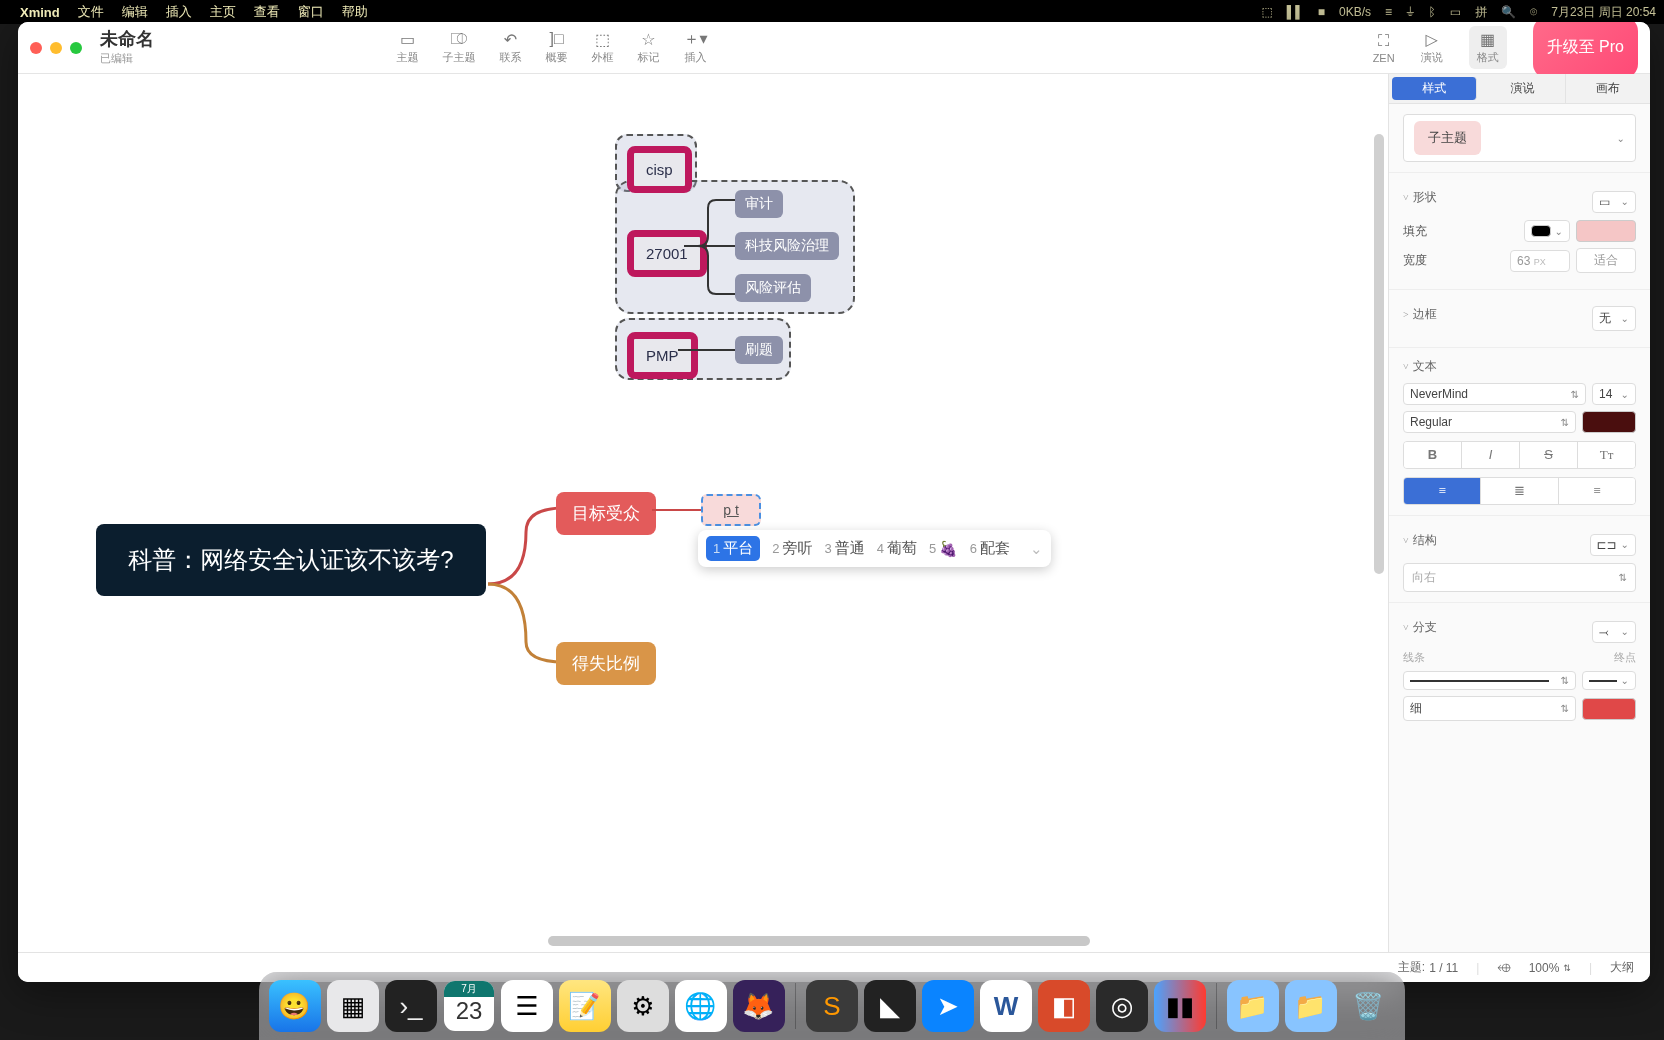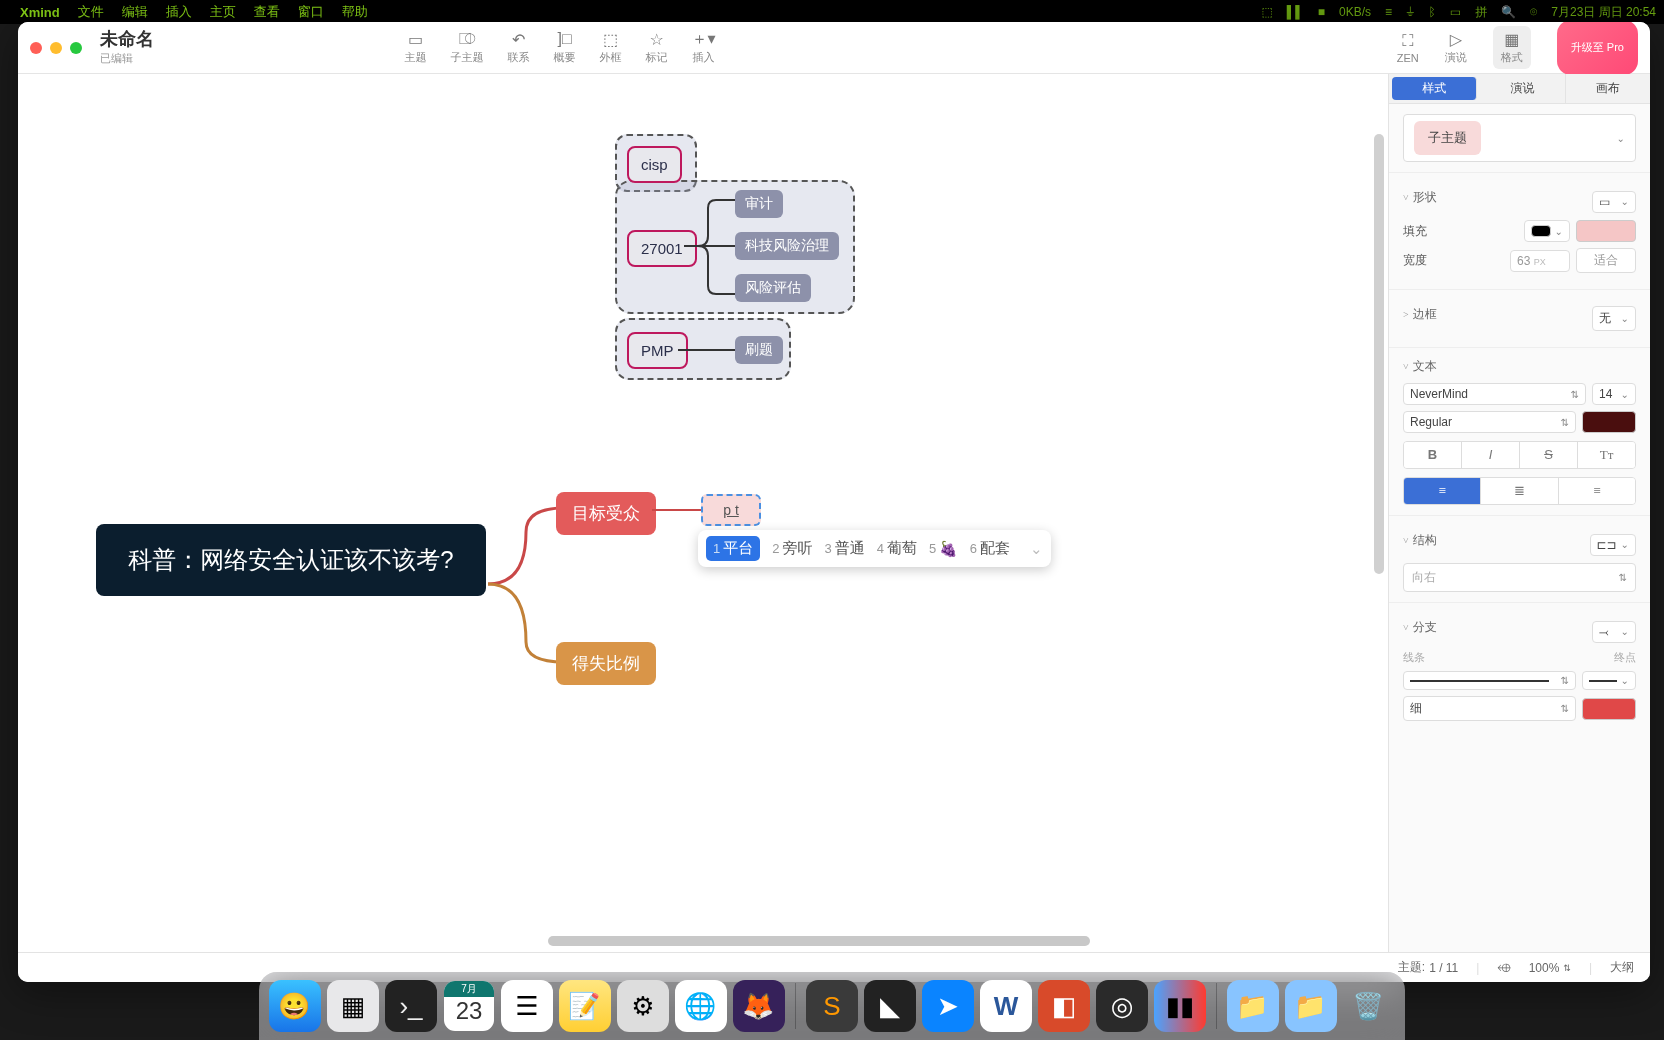--- a/index.html
+++ b/index.html
@@ -1,19 +1,19 @@
 <!DOCTYPE html>
 <html><head>
   <meta charset="utf-8">
   <style>
     * { margin: 0; padding: 0; box-sizing: border-box; font-family: -apple-system, "Helvetica Neue", Arial, sans-serif; }
     body { width: 1664px; height: 1040px; background: #1a1a1a; overflow: hidden; position: relative; }
     
     
-    .mac-menubar { position: absolute; top: 0; left: 0; right: 0; height: 24px; background: #000; display: flex; align-items: center; color: #84cc16; font-size: 13px; padding: 0 8px; }
+    .mac-menubar { position: absolute; top: 0; left: 0; right: 0; height: 24px; background: #000; display: flex; align-items: center; color: #fef9c3; font-size: 13px; padding: 0 8px; }
     .mac-menubar .apple { font-size: 14px; margin-right: 12px; }
     .mac-menubar .app-name { font-weight: bold; margin-right: 18px; }
     .mac-menubar .menu-item { margin-right: 18px; cursor: pointer; }
     .mac-menubar .right { margin-left: auto; display: flex; align-items: center; gap: 14px; font-size: 12px; }
     .mac-menubar .right span { opacity: 0.8; }
     
     
     .window { position: absolute; top: 22px; left: 18px; right: 14px; bottom: 58px; background: #f5f5f5; border-radius: 10px; box-shadow: 0 10px 40px rgba(0,0,0,0.4); display: flex; flex-direction: column; overflow: hidden; }
     
     
@@ -23,35 +23,35 @@
     .light.red { background: #ff5f56; }
     .light.yellow { background: #ffbd2e; }
     .light.green { background: #27c93f; }
     .title-block { display: flex; flex-direction: column; line-height: 1.2; }
     .title-main { font-size: 18px; font-weight: 600; color: #333; font-family: Liberation Mono, monospace; }
     .title-sub { font-size: 11px; color: #999; }
     .toolbar-center { margin-left: auto; margin-right: auto; display: flex; gap: 24px; align-items: center; transform: translateX(-60px); }
     .tb-btn { display: flex; flex-direction: column; align-items: center; gap: 2px; color: #888; font-size: 11px; cursor: pointer; }
     .tb-btn .ico { font-size: 16px; height: 18px; display: flex; align-items: center; color: #777; }
     .toolbar-right { display: flex; gap: 26px; margin-left: auto; align-items: center; }
-    .upgrade-btn { background: linear-gradient(135deg,#ff6b8a,#ff4976); color: #fff; border-radius: 14px; padding: 20px 14px; font-size: 11px; font-weight: 500; cursor: pointer; }
+    .upgrade-btn { background: linear-gradient(135deg,#ff6b8a,#ff4976); color: #fff; border-radius: 14px; padding: 20px 14px; font-size: 16px; font-weight: 500; cursor: pointer; }
     
     
     .app-body { flex: 1; display: flex; overflow: hidden; }
     
     
     .canvas-wrap { flex: 1; position: relative; background: #fff; overflow: hidden; }
     
     
     .group-box { position: absolute; border: 2px dashed #555; border-radius: 16px; background: rgba(167,171,200,0.28); }
     .mm-node { position: absolute; border-radius: 8px; display: flex; align-items: center; justify-content: center; font-size: 15px; }
     .mm-node.big { background: #0b1e2e; color: #fff; font-size: 24px; line-height: 1.5; text-align: center; padding: 18px 24px; border-radius: 8px; }
     .mm-node.red { background: #e35b5b; color: #fff; border-radius: 8px; padding: 10px 16px; font-size: 17px; }
     .mm-node.orange { background: #d99548; color: #fff; border-radius: 8px; padding: 10px 16px; font-size: 17px; }
-    .mm-node.plain { background: #e8e8ed; border: 2px solid #be185d; color: #2b2f4a; border-radius: 8px; padding: 8px 12px; }
+    .mm-node.plain { background: #e8e8ed; border: 7px solid #be185d; color: #2b2f4a; border-radius: 8px; padding: 8px 12px; }
     .mm-node.small { background: #8d91aa; color: #fff; border-radius: 6px; padding: 5px 10px; font-size: 14px; }
     .mm-node.editing { background: #f8dada; border: 2px dashed #4a90e2; color: #555; padding: 6px 14px; font-size: 14px; text-decoration: underline; min-width: 60px; border-radius: 6px; }
     
     svg.connector { position: absolute; pointer-events: none; }
     
     
     .ime-popup { position: absolute; background: #fff; border-radius: 8px; box-shadow: 0 3px 12px rgba(0,0,0,0.2); display: flex; align-items: center; padding: 6px 8px; gap: 12px; font-size: 15px; }
     .ime-item { display: flex; align-items: center; gap: 3px; color: #555; cursor: pointer; }
     .ime-item .num { color: #999; font-size: 13px; }
     .ime-item.active { background: #2d74e6; color: #fff; border-radius: 5px; padding: 3px 7px; }

